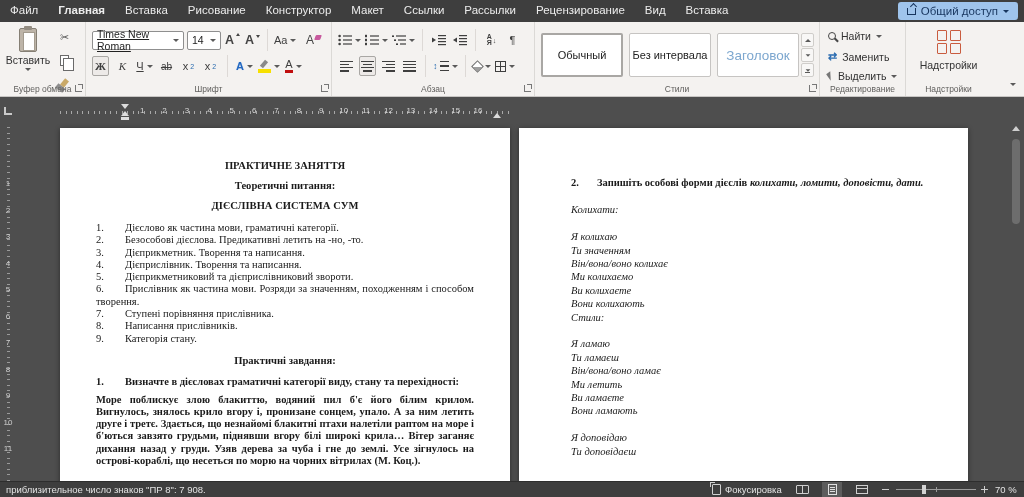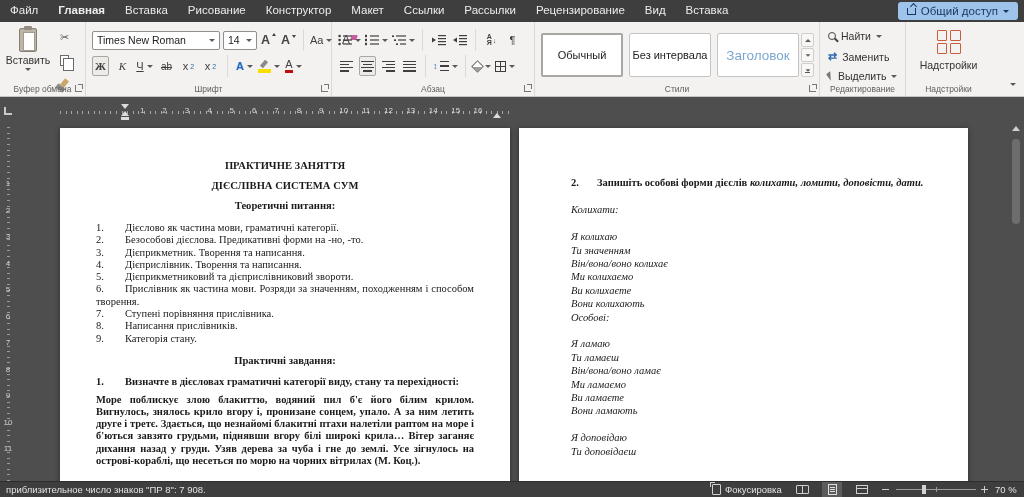--- a/index.html
+++ b/index.html
@@ -46,21 +46,21 @@
   .ic-copy::after{ content:""; position:absolute; left:2px; top:2px; width:9px; height:11px; border:1px solid #6a6a6a; background:#fff; }
   .ic-brush{ width:5px; height:8px; background:#c9a968; position:relative; transform:rotate(40deg); display:inline-block; margin:2px 3px;}
   .ic-brush::after{ content:""; position:absolute; left:-2px; top:8px; width:9px; height:5px; background:#8d8d8d; }
 
   
   .g-font{ left:86px; width:246px; }
   .f-row1{ position:absolute; left:6px; top:7px; display:flex; align-items:center; gap:3px; }
   .f-row2{ position:absolute; left:6px; top:33px; display:flex; align-items:center; gap:5px; }
   .combo{ display:flex; align-items:center; justify-content:space-between; background:#fff; border:1px solid #8f8f8f;
           border-radius:2px; height:19px; font-size:10.5px; padding:0 4px; color:#222; }
-  .combo-font{ width:128px; } .combo-size{ width:34px; }
+  .combo-font{ width:92px;text-decoration:underline; } .combo-size{ width:34px; }
   .f-grow,.f-shrink{ position:relative; font-size:12.5px; font-weight:600; color:#444; margin-right:6px;}
   .f-grow::after{ content:""; position:absolute; top:0; right:-6px; border-left:2.5px solid transparent; border-right:2.5px solid transparent; border-bottom:3.5px solid #444; }
   .f-shrink::after{ content:""; position:absolute; top:2px; right:-6px; border-left:2.5px solid transparent; border-right:2.5px solid transparent; border-top:3.5px solid #444; }
   .f-clear{ font-size:12px; color:#444; position:relative; margin-left:4px;}
   .f-clear::after{ content:""; position:absolute; right:-7px; top:2px; width:6px; height:5px; background:#c85a9e; transform:skewX(-20deg); border-radius:1px; }
   .t-bold{ font-weight:700; font-family:"Liberation Serif",serif; border:1px solid #a9a7a4; background:#edeae8; }
   .t-italic{ font-style:italic; font-family:"Liberation Serif",serif; }
   .t-under{ text-decoration:underline; }
   .t-strike{ text-decoration:line-through; font-size:10px; }
   .t-sub sub,.t-sup sup{ font-size:7px; color:#2b6cb0; }
@@ -523,26 +523,26 @@
           <span class="vn">7</span>
           <span class="vn">8</span>
           <span class="vn">9</span>
           <span class="vn">10</span>
           <span class="vn">11</span>
         </div>
     </div>
 
     <div class="page page1">
       <div class="p1-t">ПРАКТИЧНЕ ЗАНЯТТЯ</div>
+      <div class="p1-t">Теоретичні питання:</div>
       <div class="p1-t">ДІЄСЛІВНА СИСТЕМА СУМ</div>
-      <div class="p1-t">Теоретичні питання:</div>
       <div class="theory">
 
       <div class="li"><span class="num">1.</span><span>Дієслово як частина мови, граматичні категорії.</span></div>
-          <div class="li"><span class="num">2.</span><span>Безособові дієслова. Предикативні форми на -но, -то.</span></div>
+          <div class="li"><span class="num">2.</span><span>Безособові дієслова. Предикативні летить на -но, -то.</span></div>
           <div class="li"><span class="num">3.</span><span>Дієприкметник. Творення та написання.</span></div>
           <div class="li"><span class="num">4.</span><span>Дієприслівник. Творення та написання.</span></div>
           <div class="li"><span class="num">5.</span><span>Дієприкметниковий та дієприслівниковий звороти.</span></div>
           <div class="li"><span class="num">6.</span><span>Прислівник як частина мови. Розряди за значенням, походженням і способом творення.</span></div>
           <div class="li"><span class="num">7.</span><span>Ступені порівняння прислівника.</span></div>
           <div class="li"><span class="num">8.</span><span>Написання прислівників.</span></div>
           <div class="li"><span class="num">9.</span><span>Категорія стану.</span></div>
         </div>
       <div class="p1-t pt2">Практичні завдання:</div>
       <div class="task1"><span class="num">1.</span><span>Визначте в дієсловах граматичні категорії виду, стану та перехідності:</span></div>
@@ -557,26 +557,26 @@
 
           <div class="line"><span></span></div>
           <div class="line"><span>Колихати:</span></div>
           <div class="line"><span></span></div>
           <div class="line"><span>Я колихаю</span></div>
           <div class="line"><span>Ти значенням</span></div>
           <div class="line"><span>Він/вона/воно колихає</span></div>
           <div class="line"><span>Ми колихаємо</span></div>
           <div class="line"><span>Ви колихаєте</span></div>
           <div class="line"><span>Вони колихають</span></div>
-          <div class="line"><span>Особові:</span></div>
+          <div class="line"><span>Стили:</span></div>
           <div class="line"><span></span></div>
           <div class="line"><span>Я ламаю</span></div>
           <div class="line"><span>Ти ламаєш</span></div>
           <div class="line"><span>Він/вона/воно ламає</span></div>
-          <div class="line"><span>Ми ламаємо</span></div>
+          <div class="line"><span>Ми летить</span></div>
           <div class="line"><span>Ви ламаєте</span></div>
           <div class="line"><span>Вони ламають</span></div>
           <div class="line"><span></span></div>
           <div class="line"><span>Я доповідаю</span></div>
           <div class="line"><span>Ти доповідаєш</span></div>
         </div>
     </div>
 
     <div class="scrollbar">
       <span class="sb-up"></span>

